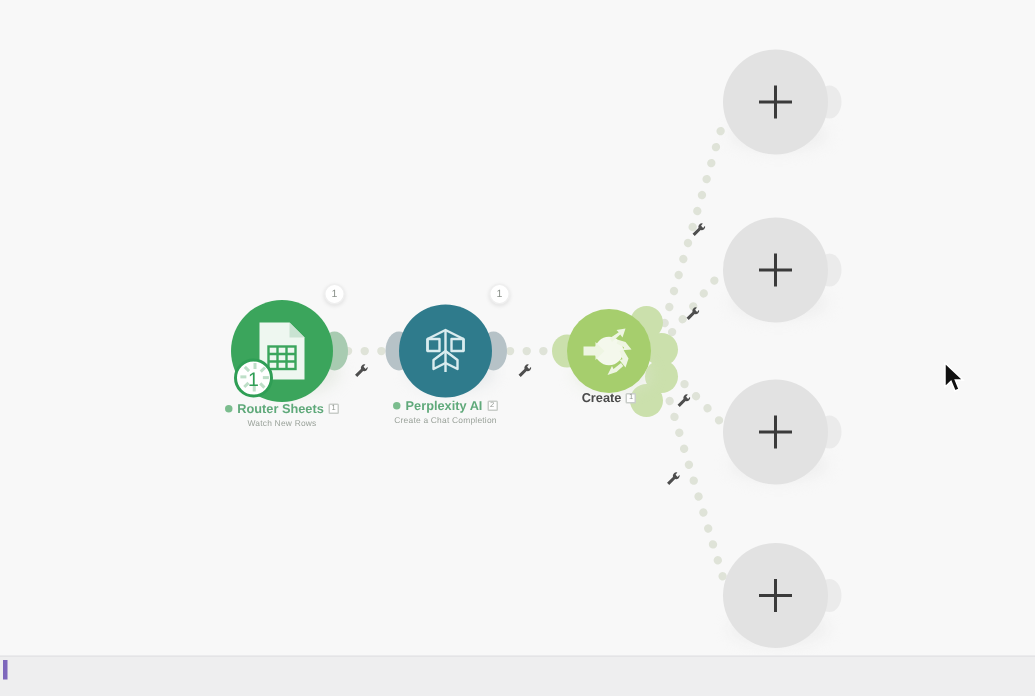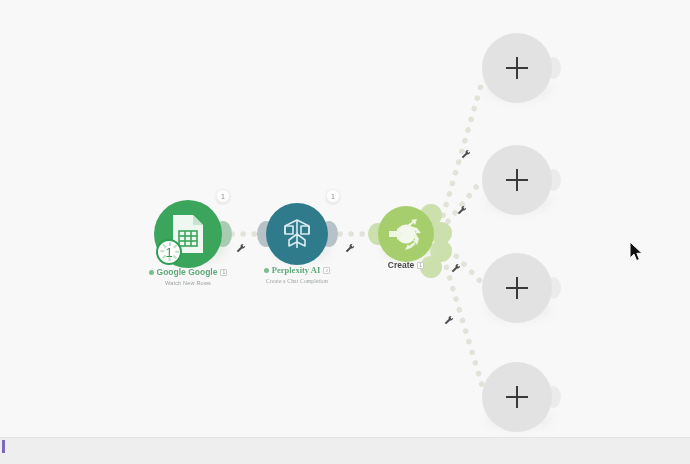--- a/index.html
+++ b/index.html
@@ -242,21 +242,21 @@
         <span class="tick" style="transform:rotate(180deg)"></span>
         <span class="tick" style="transform:rotate(225deg)"></span>
         <span class="tick" style="transform:rotate(270deg)"></span>
         <span class="tick" style="transform:rotate(315deg)"></span>
         <span class="num">1</span>
       </div>
 
       <div class="caption" style="left:0; top:34px; width:140px;">
         <div class="title-row">
           <span class="dot-marker" style="background:#7bbd8e;"></span>
-          <span style="color:#5fa97a;">Google Google</span>
+          <span style="color:#5fa97a;">Router Sheets</span>
           <span class="idx-badge">1</span>
         </div>
         <div class="subtitle">Watch New Rows</div>
       </div>
     </div>
 
     <div class="node" style="left:297px; top:234px;">
 
       <div class="puff" style="left:4px; top:14px; width:58px; height:26px; background:#d5dadd;"></div>
 
@@ -273,21 +273,21 @@
             <path d="M6 10 L14 10 L14 18 L6 18 Z"></path>
             <path d="M22 10 L30 10 L30 18 L22 18 Z"></path>
             <path d="M10 24 L18 18 L26 24 L26 30 L18 26 L10 30 Z"></path>
             <path d="M6 10 L18 4 L30 10"></path>
             <path d="M6 18 L6 10"></path>
             <path d="M30 18 L30 10"></path>
           </g>
         </svg>
       </div>
 
-      <div class="caption" style="left:0; top:32px; width:160px;font-family:Liberation Serif, serif;">
+      <div class="caption" style="left:0; top:32px; width:160px;">
         <div class="title-row">
           <span class="dot-marker" style="background:#7bbd8e;"></span>
           <span style="color:#5fa97a;">Perplexity AI</span>
           <span class="idx-badge">2</span>
         </div>
         <div class="subtitle">Create a Chat Completion</div>
       </div>
     </div>
 
     <div class="node" style="left:406px; top:234px;">

